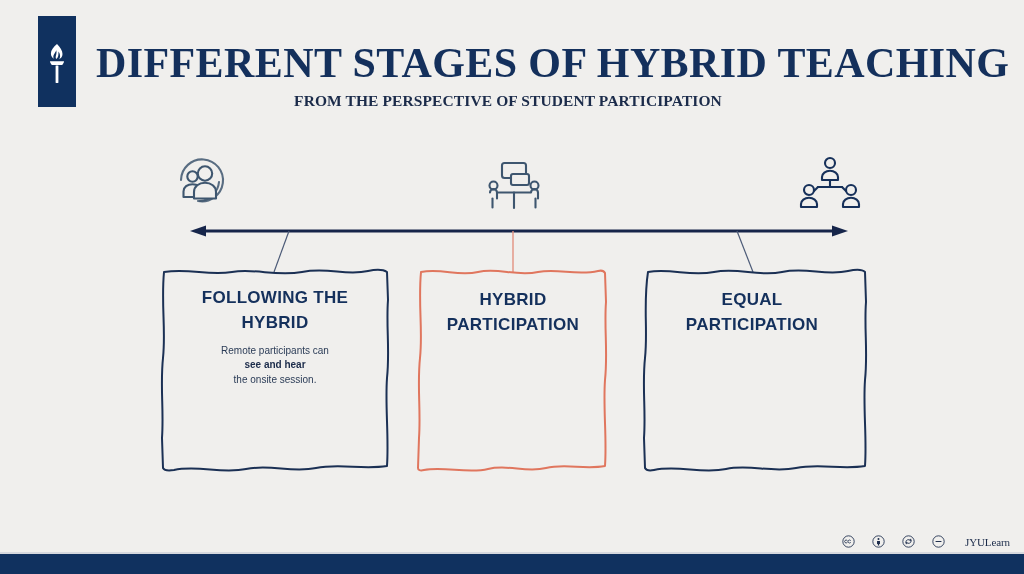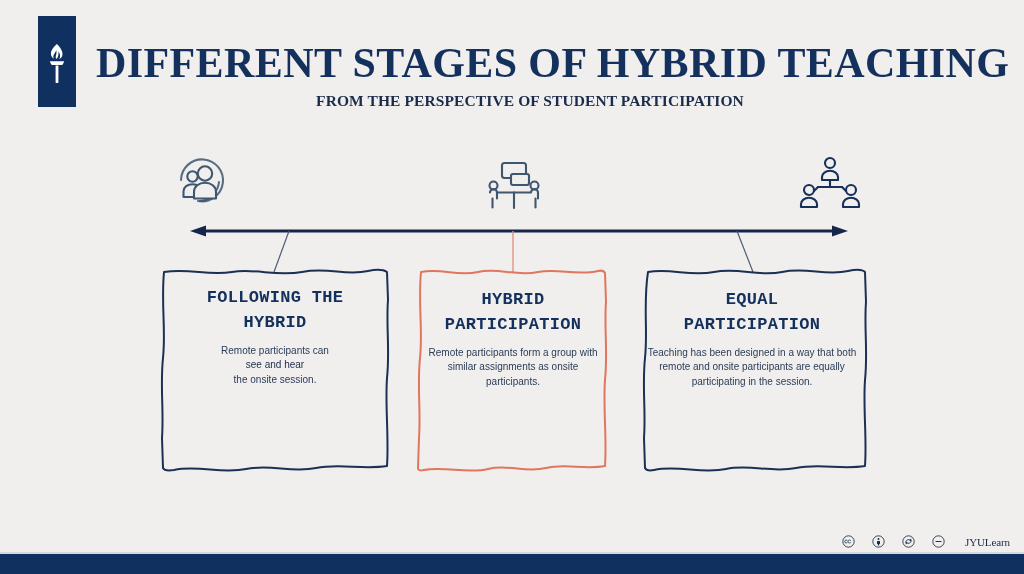--- a/index.html
+++ b/index.html
@@ -42,21 +42,21 @@
     font-family: "Liberation Serif", serif;
     font-weight: bold;
     font-size: 42px;
     letter-spacing: 0.4px;
     color: #14305c;
     white-space: nowrap;
     line-height: 1.05;
   }
   #subtitle {
     position: absolute;
-    left: 106px;
+    left: 84px;
     top: 92px;
     width: 848px;
     text-align: center;
     font-family: "Liberation Serif", serif;
     font-weight: bold;
     font-size: 15.5px;
     letter-spacing: 0.1px;
     color: #1b2b4a;
     white-space: nowrap;
   }
@@ -71,35 +71,35 @@
     pointer-events: none;
   }
 
   
   .box-text {
     position: absolute;
     text-align: center;
     color: #1b2b4a;
   }
   .box-title {
-    font-family: Liberation Mono, monospace;
+    font-family: Liberation Sans, sans-serif;
     font-weight: bold;
     font-size: 17px;
     letter-spacing: 0.3px;
     line-height: 1.45;
     color: #14305c;
   }
   .box-body {
     font-family: "Liberation Sans", sans-serif;
     font-size: 10px;
     line-height: 1.42;
     color: #2b3c57;
     margin-top: 9px;
   }
-  .box-body b { font-weight: normal; color: #1b2b4a; }
+  .box-body b { font-weight: bold; color: #1b2b4a; }
   .box-note {
     font-family: "Liberation Sans", sans-serif;
     font-size: 8.5px;
     line-height: 2.0;
     color: #33405a;
     margin-top: 7px;
   }
 
   #box1-text { left: 164px; top: 286px; width: 222px; }
   #box2-text { left: 422px; top: 288px; width: 182px; }
@@ -237,29 +237,27 @@
       <div><b>see and hear</b></div>
       <div>the onsite session.</div>
     </div>
   </div>
 
   <div id="box2-text" class="box-text">
     <div class="box-title">
       <div>HYBRID</div>
       <div>PARTICIPATION</div>
     </div>
-    <div class="box-body">Remote participants form a group with similar assignments as onsite participants.</div>
   </div>
 
   <div id="box3-text" class="box-text">
     <div class="box-title">
       <div>EQUAL</div>
       <div>PARTICIPATION</div>
     </div>
-    <div class="box-body">Teaching has been designed in a way that both remote and onsite participants are equally participating in the session.</div>
   </div>
 
   <div id="license">
     <svg class="cc-icon" width="13" height="13" viewBox="0 0 24 24">
       <circle cx="12" cy="12" r="10.5" fill="none" stroke="#1b2b4a" stroke-width="1.6"></circle>
       <path d="M9.4 9.8a2.8 2.8 0 1 0 0 4.4" fill="none" stroke="#1b2b4a" stroke-width="1.5" stroke-linecap="round"></path>
       <path d="M15.6 9.8a2.8 2.8 0 1 0 0 4.4" fill="none" stroke="#1b2b4a" stroke-width="1.5" stroke-linecap="round"></path>
     </svg>
     <svg class="cc-icon" width="13" height="13" viewBox="0 0 24 24">
       <circle cx="12" cy="12" r="10.5" fill="none" stroke="#1b2b4a" stroke-width="1.6"></circle>

